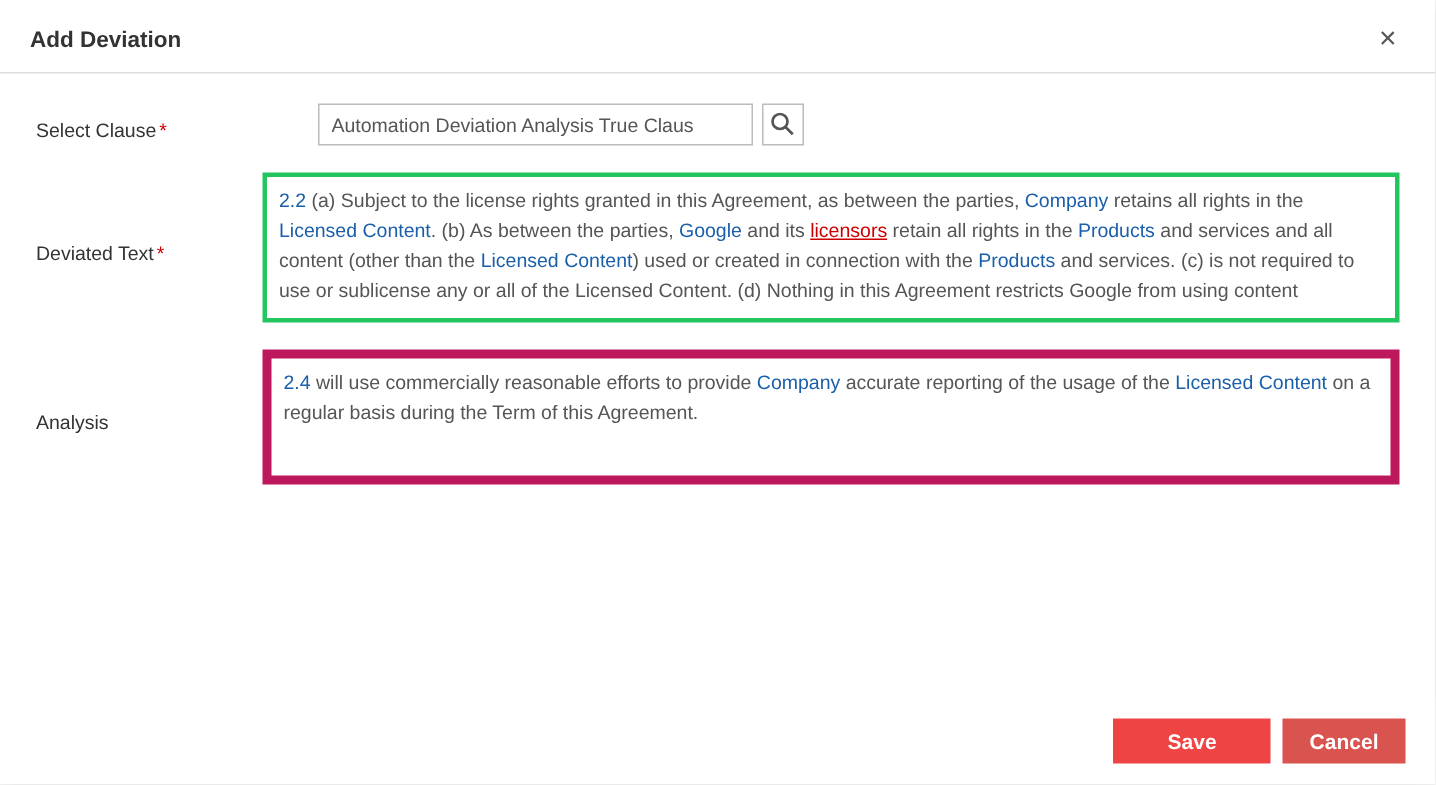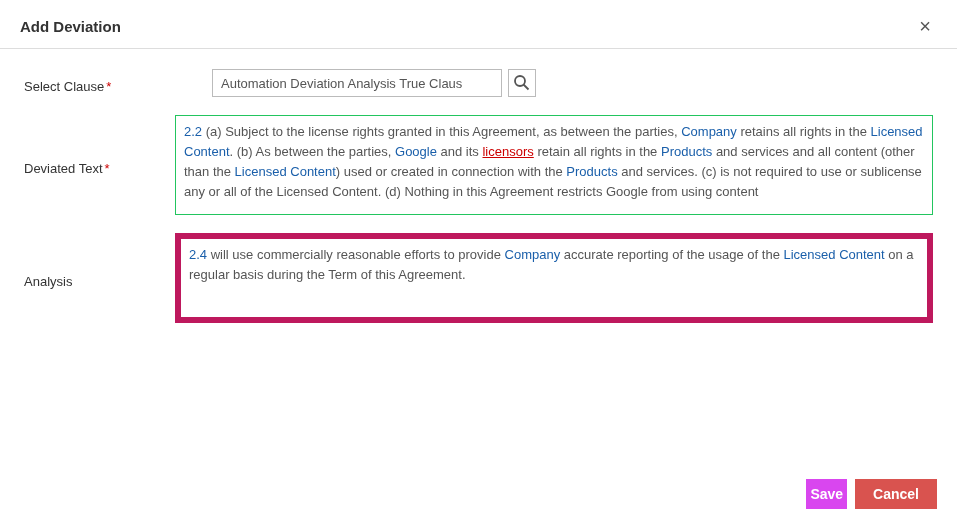--- a/index.html
+++ b/index.html
@@ -118,21 +118,21 @@
     }
 
     .textarea-wrapper {
       flex: 1;
       position: relative;
     }
 
     .deviated-textarea {
       width: 100%;
       height: 100px;
-      border: 1px solid #22c55e;
+      border: 3px solid #22c55e;
       font-size: 13px;
       padding: 6px 8px;
       resize: none;
       overflow-y: scroll;
       color: #555;
       line-height: 1.5;
       outline: none;
       background: #fff;
     }
 
@@ -156,24 +156,24 @@
       right: 0;
       left: 0;
       padding: 14px 20px;
       display: flex;
       justify-content: flex-end;
       gap: 8px;
       background: #fff;
     }
 
     .btn-save {
-      background: #d946ef;
+      background: #ef4444;
       color: #fff;
       border: none;
-      padding: 7px 4px;
+      padding: 7px 36px;
       font-size: 14px;
       cursor: pointer;
       font-weight: bold;
     }
 
     .btn-cancel {
       background: #d9534f;
       color: #fff;
       border: none;
       padding: 7px 18px;

